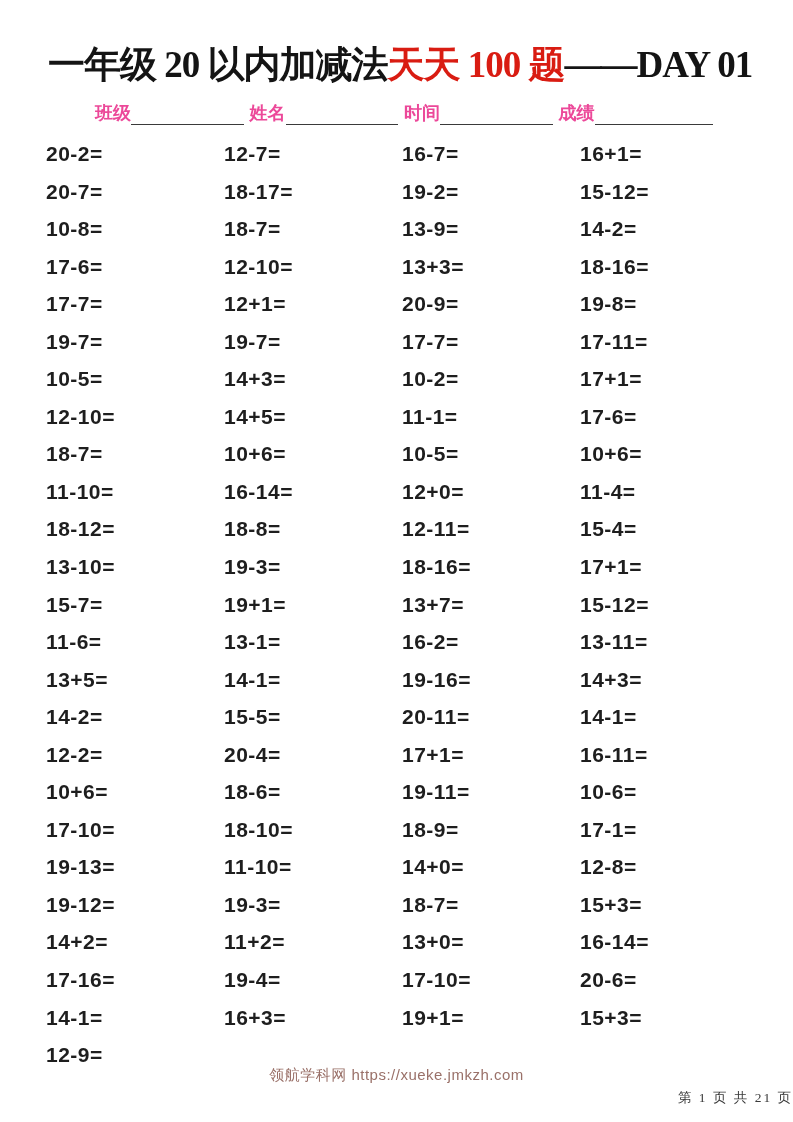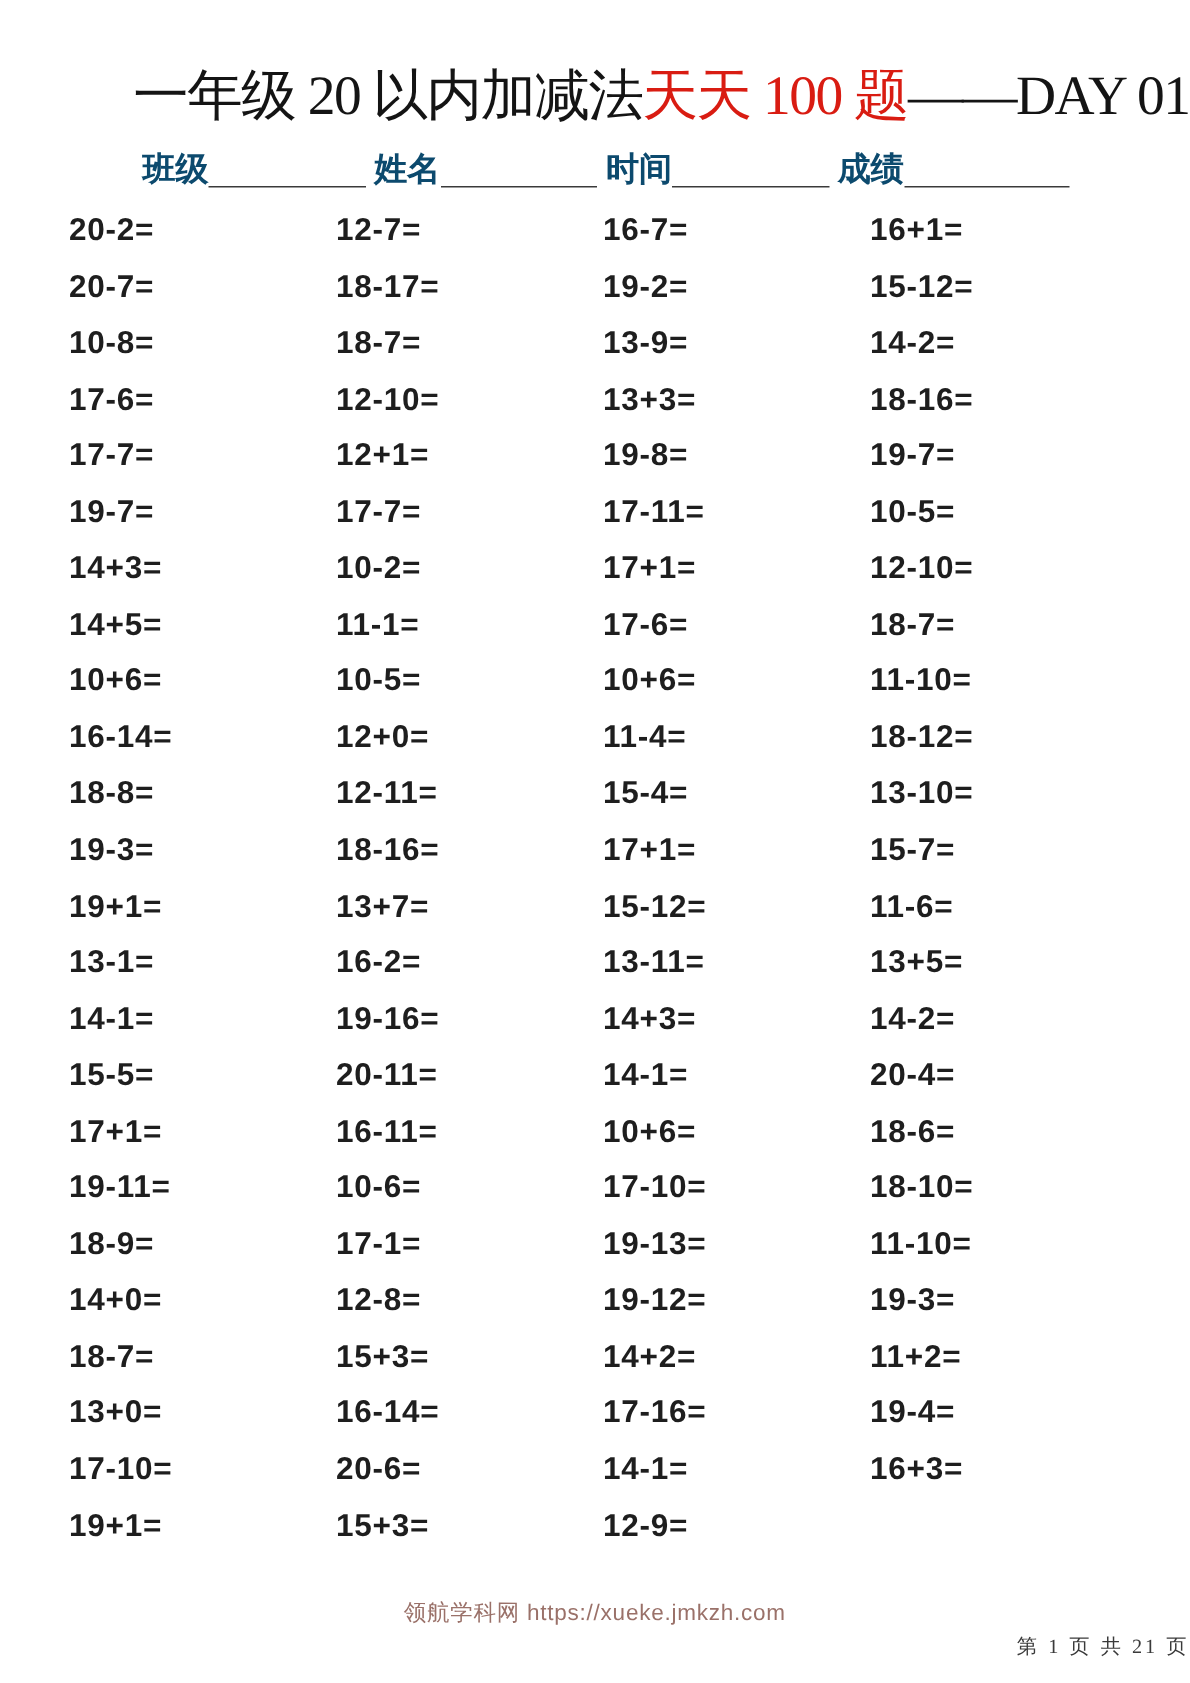--- a/index.html
+++ b/index.html
@@ -15,44 +15,45 @@
     overflow: hidden;
     font-family: "Liberation Sans", "DejaVu Sans", sans-serif;
   }
 
   
   .title {
     position: absolute;
     top: 44px;
     left: 0;
     right: 0;
-    text-align: right;
+    text-align: left;
     font-family: "Liberation Serif", "DejaVu Serif", serif;
-    font-weight: 400;
+    font-weight: 700;
     font-size: 37px;
     line-height: 1.15;
     letter-spacing: -1px;
     color: #141414;
     white-space: nowrap;
+    padding-left: 48px;
   }
   .title .red {
     color: #d91c12;
   }
 
   
   .header-row {
     position: absolute;
     top: 101px;
     left: 95px;
     width: 618px;
     display: flex;
     align-items: flex-end;
-    font-size: 22px;
+    font-size: 18px;
     font-weight: 700;
-    color: #0c4a6e;
+    color: #ec4899;
   }
   .header-field {
     display: flex;
     align-items: flex-end;
     flex: 1 1 0;
   }
   .header-field .label {
     white-space: nowrap;
     line-height: 24px;
   }
@@ -146,20 +147,21 @@
       <div class="problem">10-8=</div>
       <div class="problem">18-7=</div>
       <div class="problem">13-9=</div>
       <div class="problem">14-2=</div>
       <div class="problem">17-6=</div>
       <div class="problem">12-10=</div>
       <div class="problem">13+3=</div>
       <div class="problem">18-16=</div>
       <div class="problem">17-7=</div>
       <div class="problem">12+1=</div>
+      <div class="problem">20-9=</div>
       <div class="problem">19-8=</div>
       <div class="problem">19-7=</div>
       <div class="problem">19-7=</div>
       <div class="problem">17-7=</div>
       <div class="problem">17-11=</div>
       <div class="problem">10-5=</div>
       <div class="problem">14+3=</div>
       <div class="problem">10-2=</div>
       <div class="problem">17+1=</div>
       <div class="problem">12-10=</div>
@@ -191,20 +193,21 @@
       <div class="problem">16-2=</div>
       <div class="problem">13-11=</div>
       <div class="problem">13+5=</div>
       <div class="problem">14-1=</div>
       <div class="problem">19-16=</div>
       <div class="problem">14+3=</div>
       <div class="problem">14-2=</div>
       <div class="problem">15-5=</div>
       <div class="problem">20-11=</div>
       <div class="problem">14-1=</div>
+      <div class="problem">12-2=</div>
       <div class="problem">20-4=</div>
       <div class="problem">17+1=</div>
       <div class="problem">16-11=</div>
       <div class="problem">10+6=</div>
       <div class="problem">18-6=</div>
       <div class="problem">19-11=</div>
       <div class="problem">10-6=</div>
       <div class="problem">17-10=</div>
       <div class="problem">18-10=</div>
       <div class="problem">18-9=</div>

